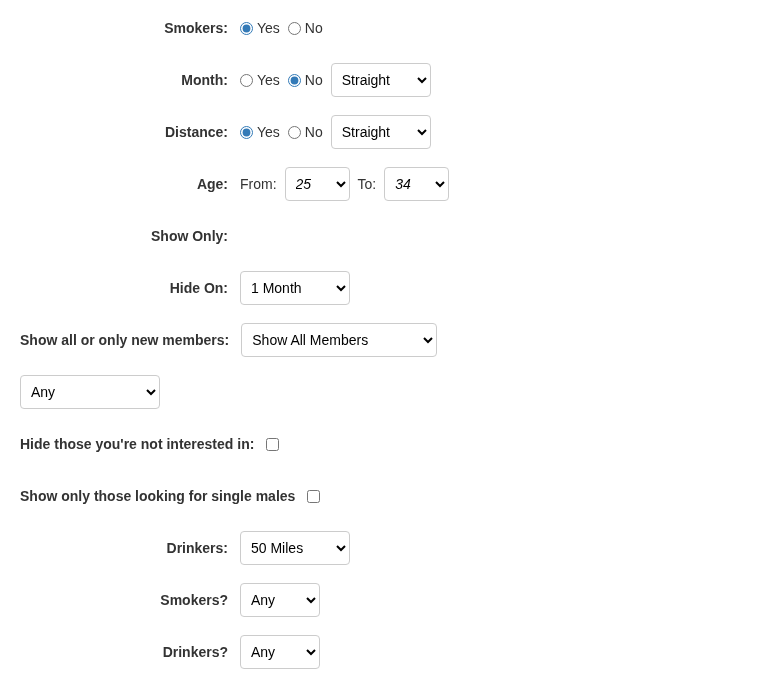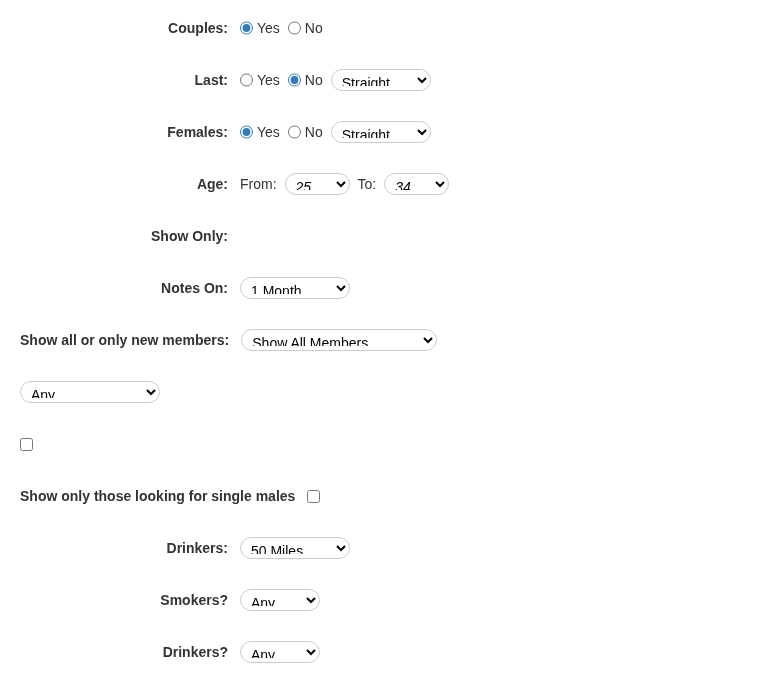--- a/index.html
+++ b/index.html
@@ -26,35 +26,36 @@
       flex-shrink: 0;
     }
     .control-col {
       display: flex;
       align-items: center;
       flex-wrap: wrap;
       gap: 8px;
     }
     .radio-label, .checkbox-label {
       display: flex;
+      align-items: center;
       gap: 4px;
       cursor: pointer;
       font-weight: normal;
     }
     input[type="radio"], input[type="checkbox"] {
       cursor: pointer;
     }
     select {
       border: 1px solid #ccc;
-      border-radius: 12px;
+      border-radius: 4px;
       padding: 4px 6px;
       font-size: 14px;
       background: #fff;
       cursor: pointer;
-      height: 22px;
+      height: 34px;
     }
     select.orientation {
       min-width: 100px;
     }
     select.age {
       min-width: 65px;
       font-style: italic;
     }
     select.last-on {
       min-width: 110px;
@@ -84,54 +85,54 @@
       accent-color: #337ab7;
     }
     input[type="checkbox"] {
       accent-color: #337ab7;
     }
   </style>
 </head>
 <body>
 
 <div class="form-row">
-  <div class="label-col">Couples:</div>
+  <div class="label-col">Smokers:</div>
   <div class="control-col">
     <label class="radio-label">
       <input type="radio" name="couples" value="yes" checked="" style="">
       <span>Yes</span>
     </label>
     <label class="radio-label">
       <input type="radio" name="couples" value="no" style="">
       <span>No</span>
     </label>
   </div>
 </div>
 
 <div class="form-row">
-  <div class="label-col">Last:</div>
+  <div class="label-col">Month:</div>
   <div class="control-col">
     <label class="radio-label">
       <input type="radio" name="males" value="yes" style="">
       <span>Yes</span>
     </label>
     <label class="radio-label">
       <input type="radio" name="males" value="no" checked="" style="">
       <span>No</span>
     </label>
     <select class="orientation">
       <option>Straight</option>
       <option>Gay</option>
       <option>Bi</option>
     </select>
   </div>
 </div>
 
 <div class="form-row">
-  <div class="label-col">Females:</div>
+  <div class="label-col">Distance:</div>
   <div class="control-col">
     <label class="radio-label">
       <input type="radio" name="females" value="yes" checked="" style="">
       <span>Yes</span>
     </label>
     <label class="radio-label">
       <input type="radio" name="females" value="no" style="">
       <span>No</span>
     </label>
     <select class="orientation">
@@ -165,21 +166,21 @@
       <option>70</option><option>75</option><option>80</option>
     </select>
   </div>
 </div>
 
 <div class="form-row">
   <div class="label-col">Show Only:</div>
 </div>
 
 <div class="form-row">
-  <div class="label-col">Notes On:</div>
+  <div class="label-col">Hide On:</div>
   <div class="control-col">
     <select class="last-on">
       <option>1 Day</option>
       <option>1 Week</option>
       <option selected="">1 Month</option>
       <option>3 Months</option>
       <option>6 Months</option>
       <option>1 Year</option>
       <option>Any</option>
     </select>
@@ -200,20 +201,21 @@
   <div class="control-col">
     <select class="notes">
       <option selected="">Any</option>
       <option>Has Notes</option>
       <option>No Notes</option>
     </select>
   </div>
 </div>
 
 <div class="form-row">
+  <div class="label-col">Hide those you're not interested in:</div>
   <div class="control-col">
     <input type="checkbox" style="">
   </div>
 </div>
 
 <div class="form-row">
   <div class="label-col">Show only those looking for single males</div>
   <div class="control-col">
     <input type="checkbox" style="">
   </div>

